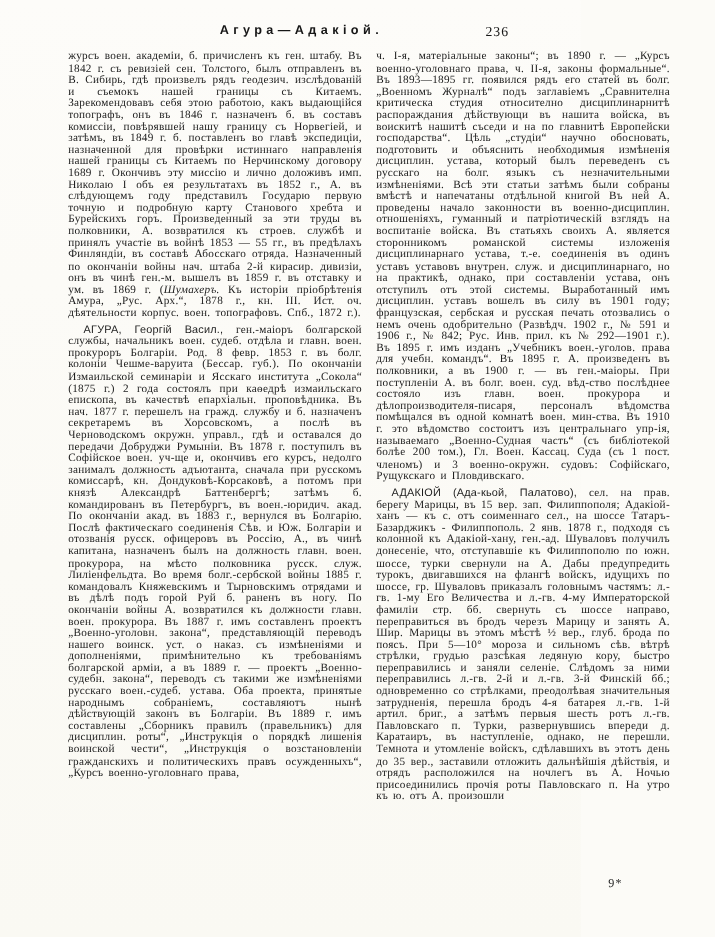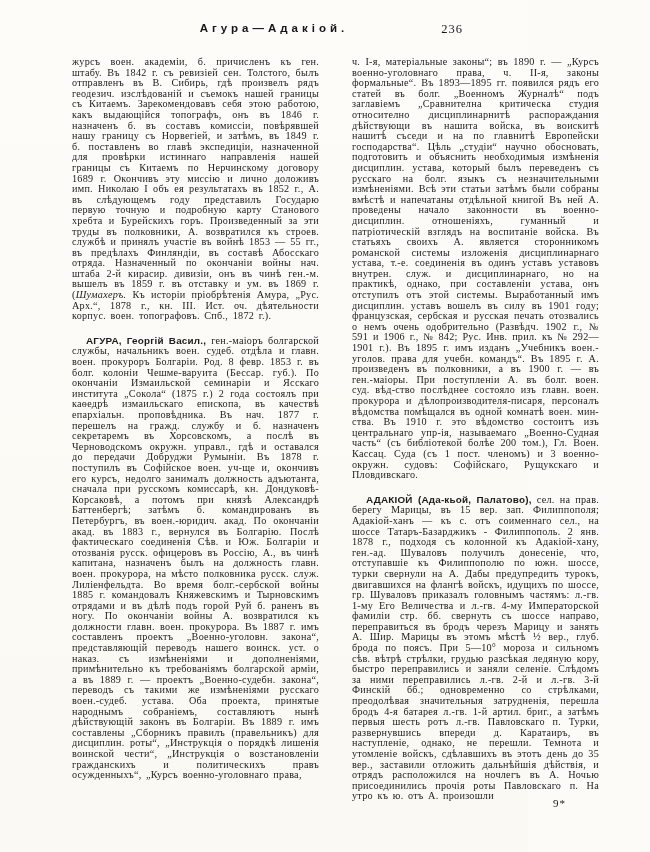--- a/index.html
+++ b/index.html
@@ -44,24 +44,24 @@
     width: 275px;
     text-align: justify;
     font-size: 10.2px;
     line-height: 10.6px;
     letter-spacing: 0.25px;
     word-spacing: 1.8px;
     color: #1c1c1c;
   }
   .column-left  { left: 58px; }
   .column-right { left: 338px; }
-  .para { margin: 14px; }
+  .para { margin: 4px; }
   .para.indent { text-indent: 14px; margin-top: 5px; }
   .run-b {
-    font-weight: bold;
+    font-weight: normal;
     font-family: "Liberation Sans", sans-serif;
     font-size: 9.9px;
     letter-spacing: 0.2px;
   }
   .run-i { font-style: italic; }
   .signature-mark {
     position: absolute;
     left: 553px; top: 797px;
     font-size: 11px;
     letter-spacing: 1px;

